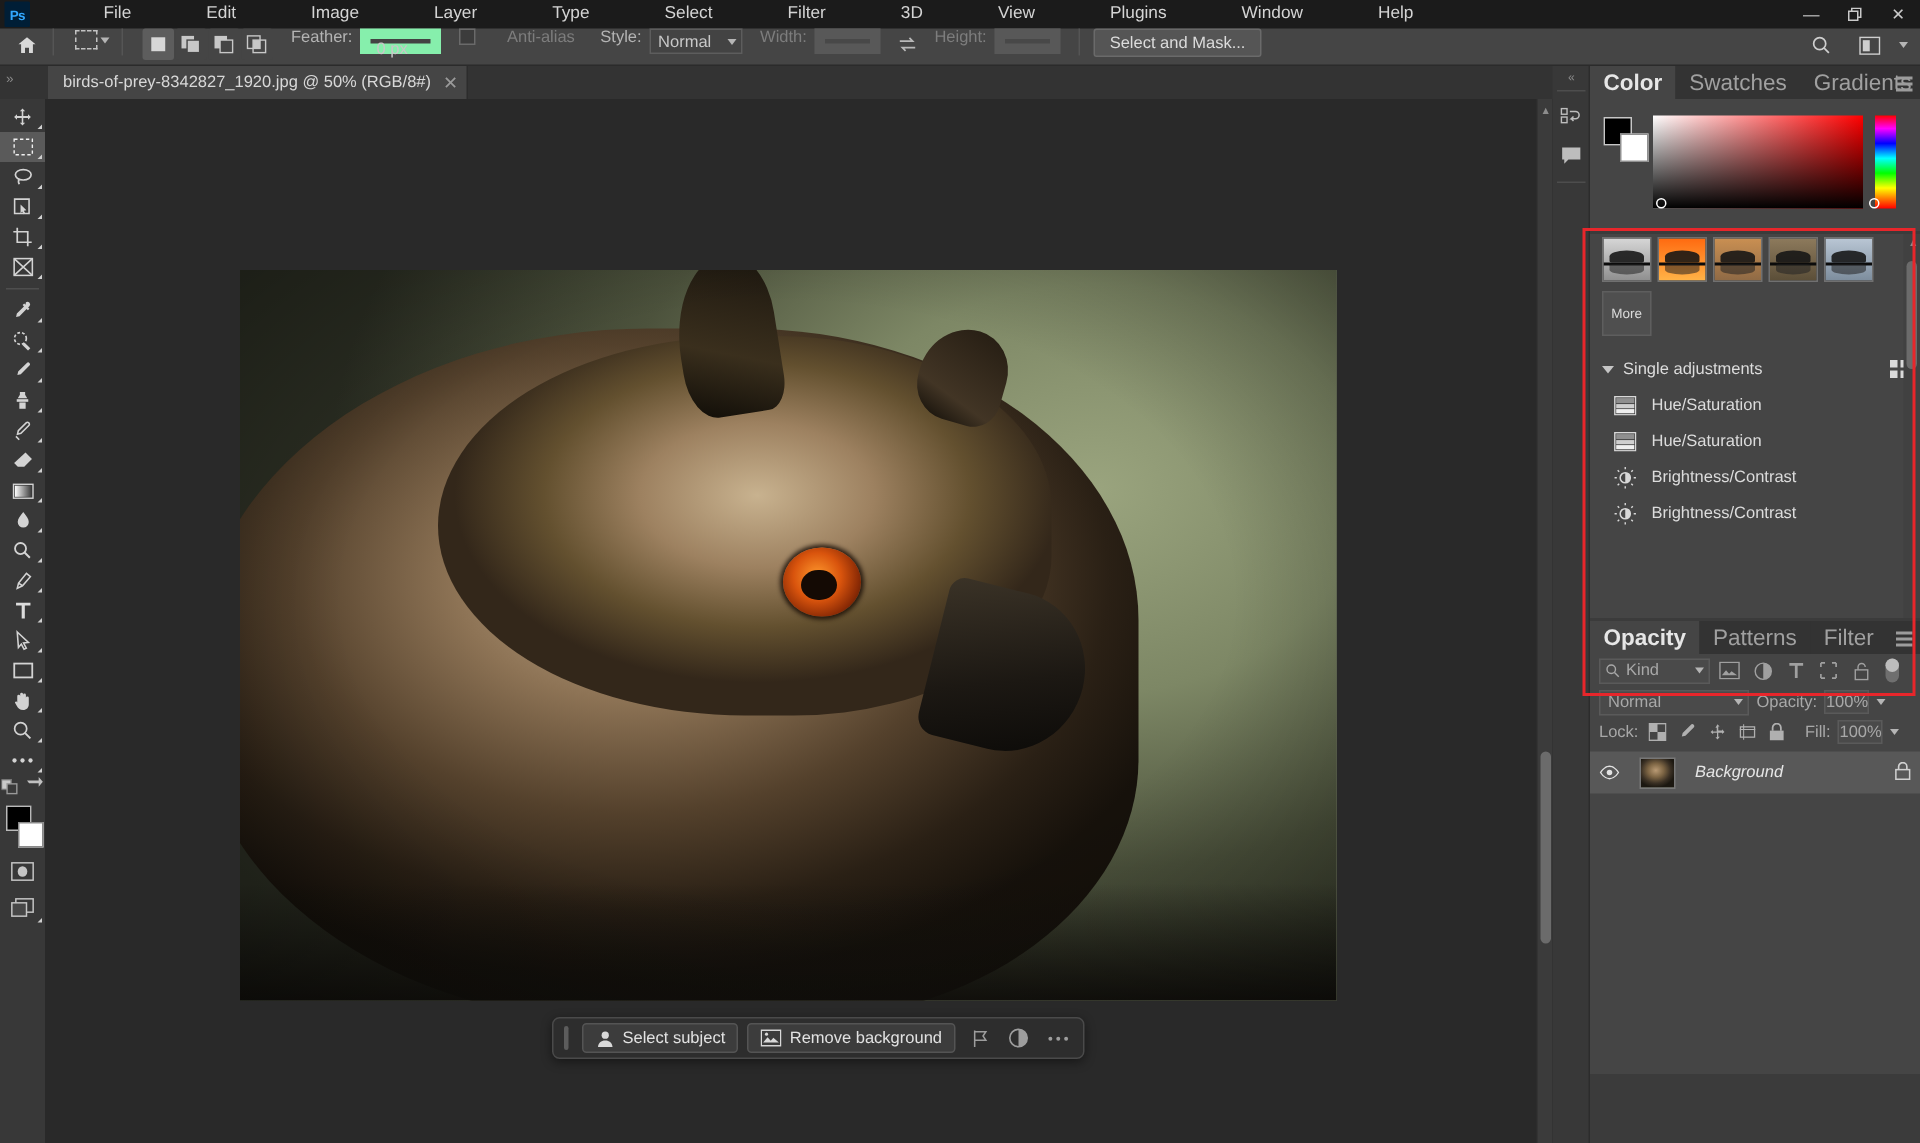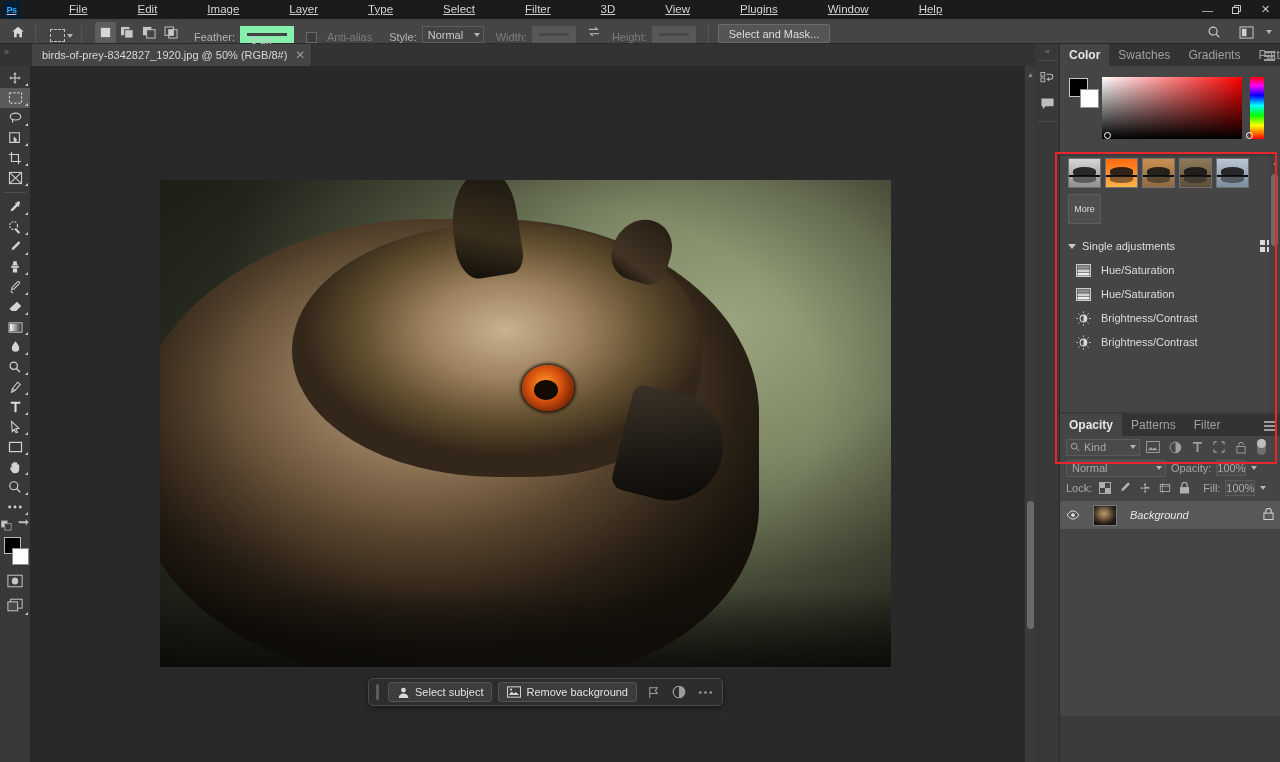--- a/index.html
+++ b/index.html
@@ -10,21 +10,21 @@
     font-family: "Liberation Sans", sans-serif;
     font-size: 11px;
     color: #c8c8c8;
     -webkit-font-smoothing: antialiased;
   }
   .app { position: relative; width: 1280px; height: 762px; }
 
   
   .menubar {
     position: absolute; top: 0; left: 0; width: 1280px; height: 19px;
-    background: #1b1b1b; display: flex; align-items: center; text-decoration: underline;
+    background: #1b1b1b; display: flex; align-items: center;
   }
   .ps-logo {
     width: 17px; height: 17px; margin: 0 6px 0 3px;
     background: #001e36; color: #31a8ff;
     font-size: 9px; font-weight: bold;
     display: flex; align-items: center; justify-content: center;
     border-radius: 1px; letter-spacing: -0.5px;
   }
   .menu-item {
     padding: 2px 7px; font-size: 11.5px; color: #d4d4d4; cursor: default; line-height: 15px; margin-left: 36px;
@@ -32,21 +32,21 @@
   .win-controls { position: absolute; right: 0; top: 0; display: flex; height: 19px; }
   .win-btn {
     width: 29px; height: 19px; display: flex; align-items: center; justify-content: center;
     color: #c9c9c9; font-size: 11px;
   }
 
   
   .optionsbar {
     position: absolute; top: 19px; left: 0; width: 1280px; height: 25px;
     background: #454545; border-bottom: 1px solid #2b2b2b;
-    display: flex; align-items: flex-end; padding-left: 6px; gap: 0px;
+    display: flex; align-items: flex-start; padding-left: 6px; gap: 0px;
   }
   .opt-icon {
     width: 24px; height: 22px; display: flex; align-items: center; justify-content: center;
     color: #d0d0d0;
   }
   .opt-sep { width: 1px; height: 18px; background: #555; margin: 0 5px; }
   .tool-preset {
     display: flex; align-items: center; gap: 2px;
     padding: 1px 3px; margin-left: 6px;
   }
@@ -223,21 +223,21 @@
   .rail-div { width: 19px; height: 1px; background: #4d4d4d; margin: 4px auto; }
 
   .dock { position: absolute; top: 44px; left: 1060px; width: 220px; height: 718px; background: #3b3b3b; }
 
   .panel-tabs {
     display: flex; align-items: flex-end; height: 22px;
     background: #333333; position: relative;
   }
   .ptab {
     height: 22px; padding: 0 9px; display: flex; align-items: center;
-    font-size: 12px; color: #a0a0a0; background: #333333;
+    font-size: 15px; color: #a0a0a0; background: #333333;
   }
   .ptab.active { background: #454545; color: #e6e6e6; font-weight: bold; }
   .ptab-menu { position: absolute; right: 5px; top: 7px; display: flex; flex-direction: column; gap: 2px; }
   .ptab-menu i { display: block; width: 11px; height: 2px; background: #9c9c9c; }
 
   .color-panel { background: #454545; height: 88px; position: relative; padding: 8px; }
   .cp-swatches { position: absolute; left: 9px; top: 12px; width: 32px; height: 32px; }
   .cp-fg { position: absolute; left: 0; top: 0; width: 19px; height: 19px; background: #000; border: 1px solid #c7c7c7; }
   .cp-bg { position: absolute; left: 11px; top: 11px; width: 19px; height: 19px; background: #fff; border: 1px solid #909090; }
   .cp-field {
@@ -402,21 +402,21 @@
         <svg width="15" height="13" viewBox="0 0 16 14">
             <rect x="1" y="1" width="9" height="9" fill="none" stroke="#c8c8c8"></rect>
             <rect x="5" y="4" width="9" height="9" fill="none" stroke="#c8c8c8"></rect>
             <rect x="5" y="4" width="5" height="6" fill="#c8c8c8"></rect>
           </svg>
       </div>
     </div>
     <div class="lbl">Feather:</div>
     <div class="opt-field w60">0 px</div>
     <div class="checkbox-dim"></div>
-    <div class="lbl dim" style="margin-left:10px">Anti-alias</div>
+    <div class="lbl dim" style="margin-left:21px">Anti-alias</div>
     <div class="lbl">Style:</div>
     <div class="select-box">
       <span>Normal</span>
       <span class="caret"></span>
     </div>
     <div class="lbl dim">Width:</div>
     <div class="opt-field w44 empty"></div>
     <div class="opt-icon" style="margin-left:6px">
       <svg width="14" height="12" viewBox="0 0 16 14">
           <path d="M2 4h10l-2.5-2.5M14 9H4l2.5 2.5" fill="none" stroke="#b9b9b9" stroke-width="1.3"></path>

